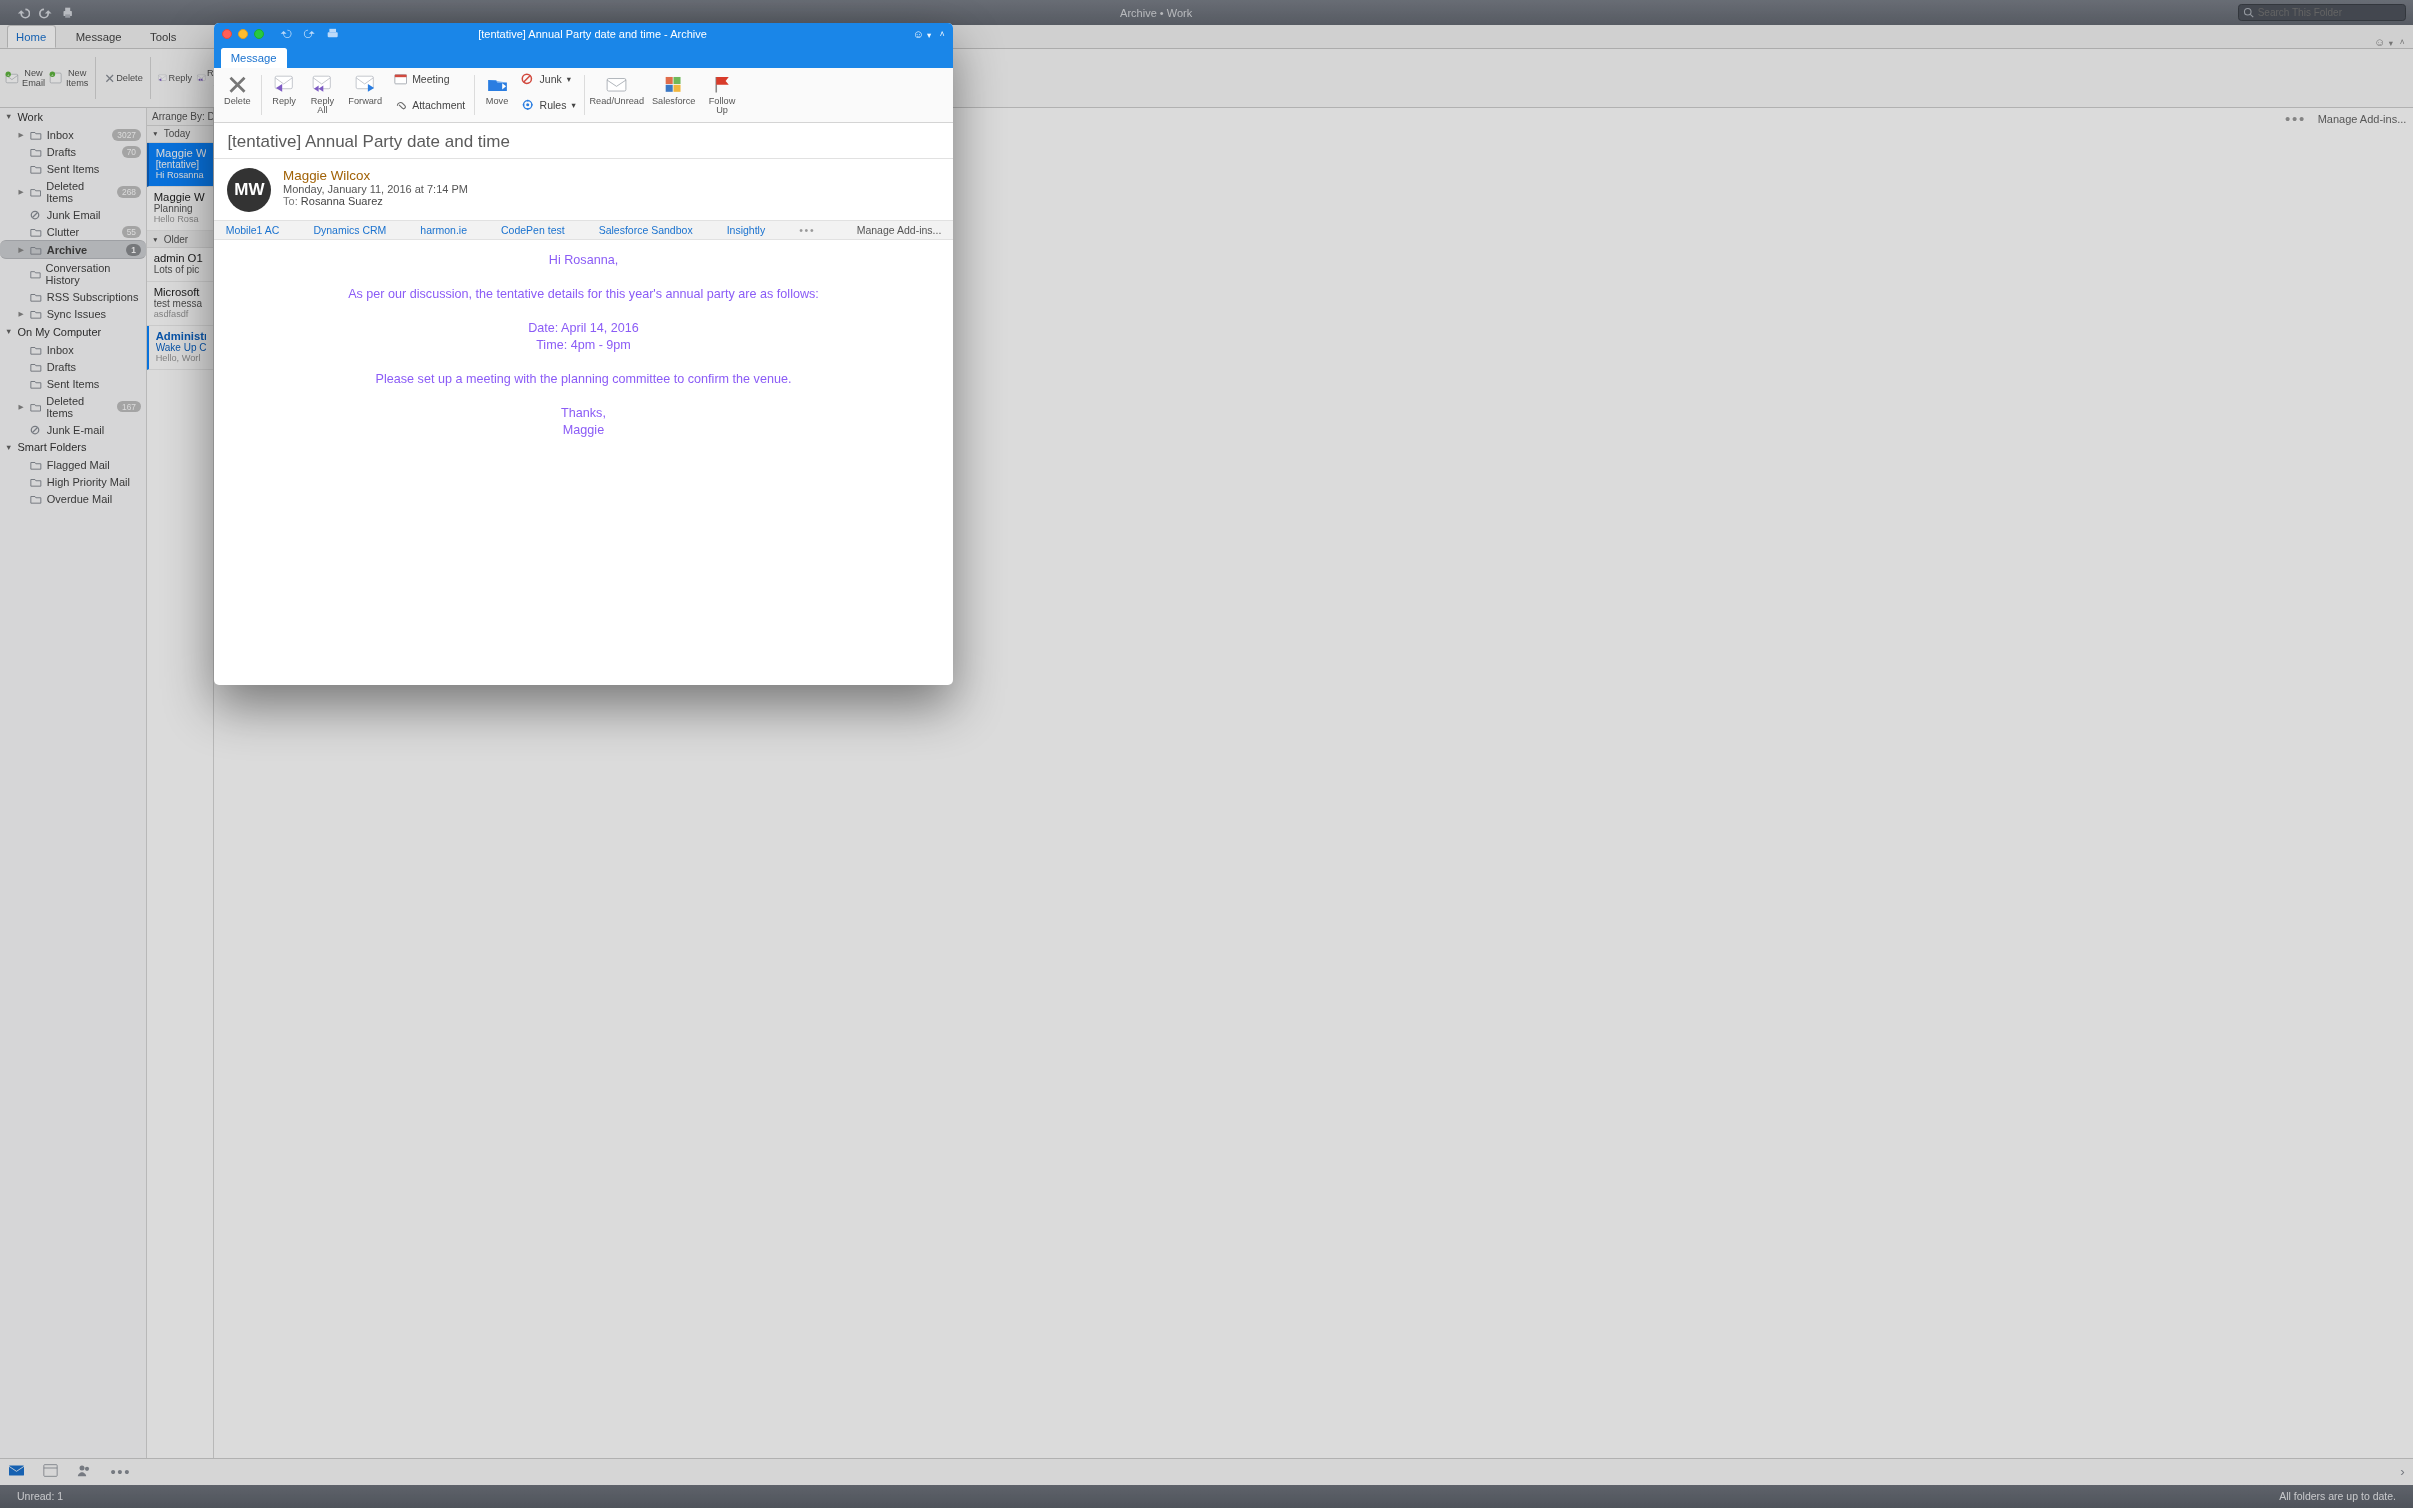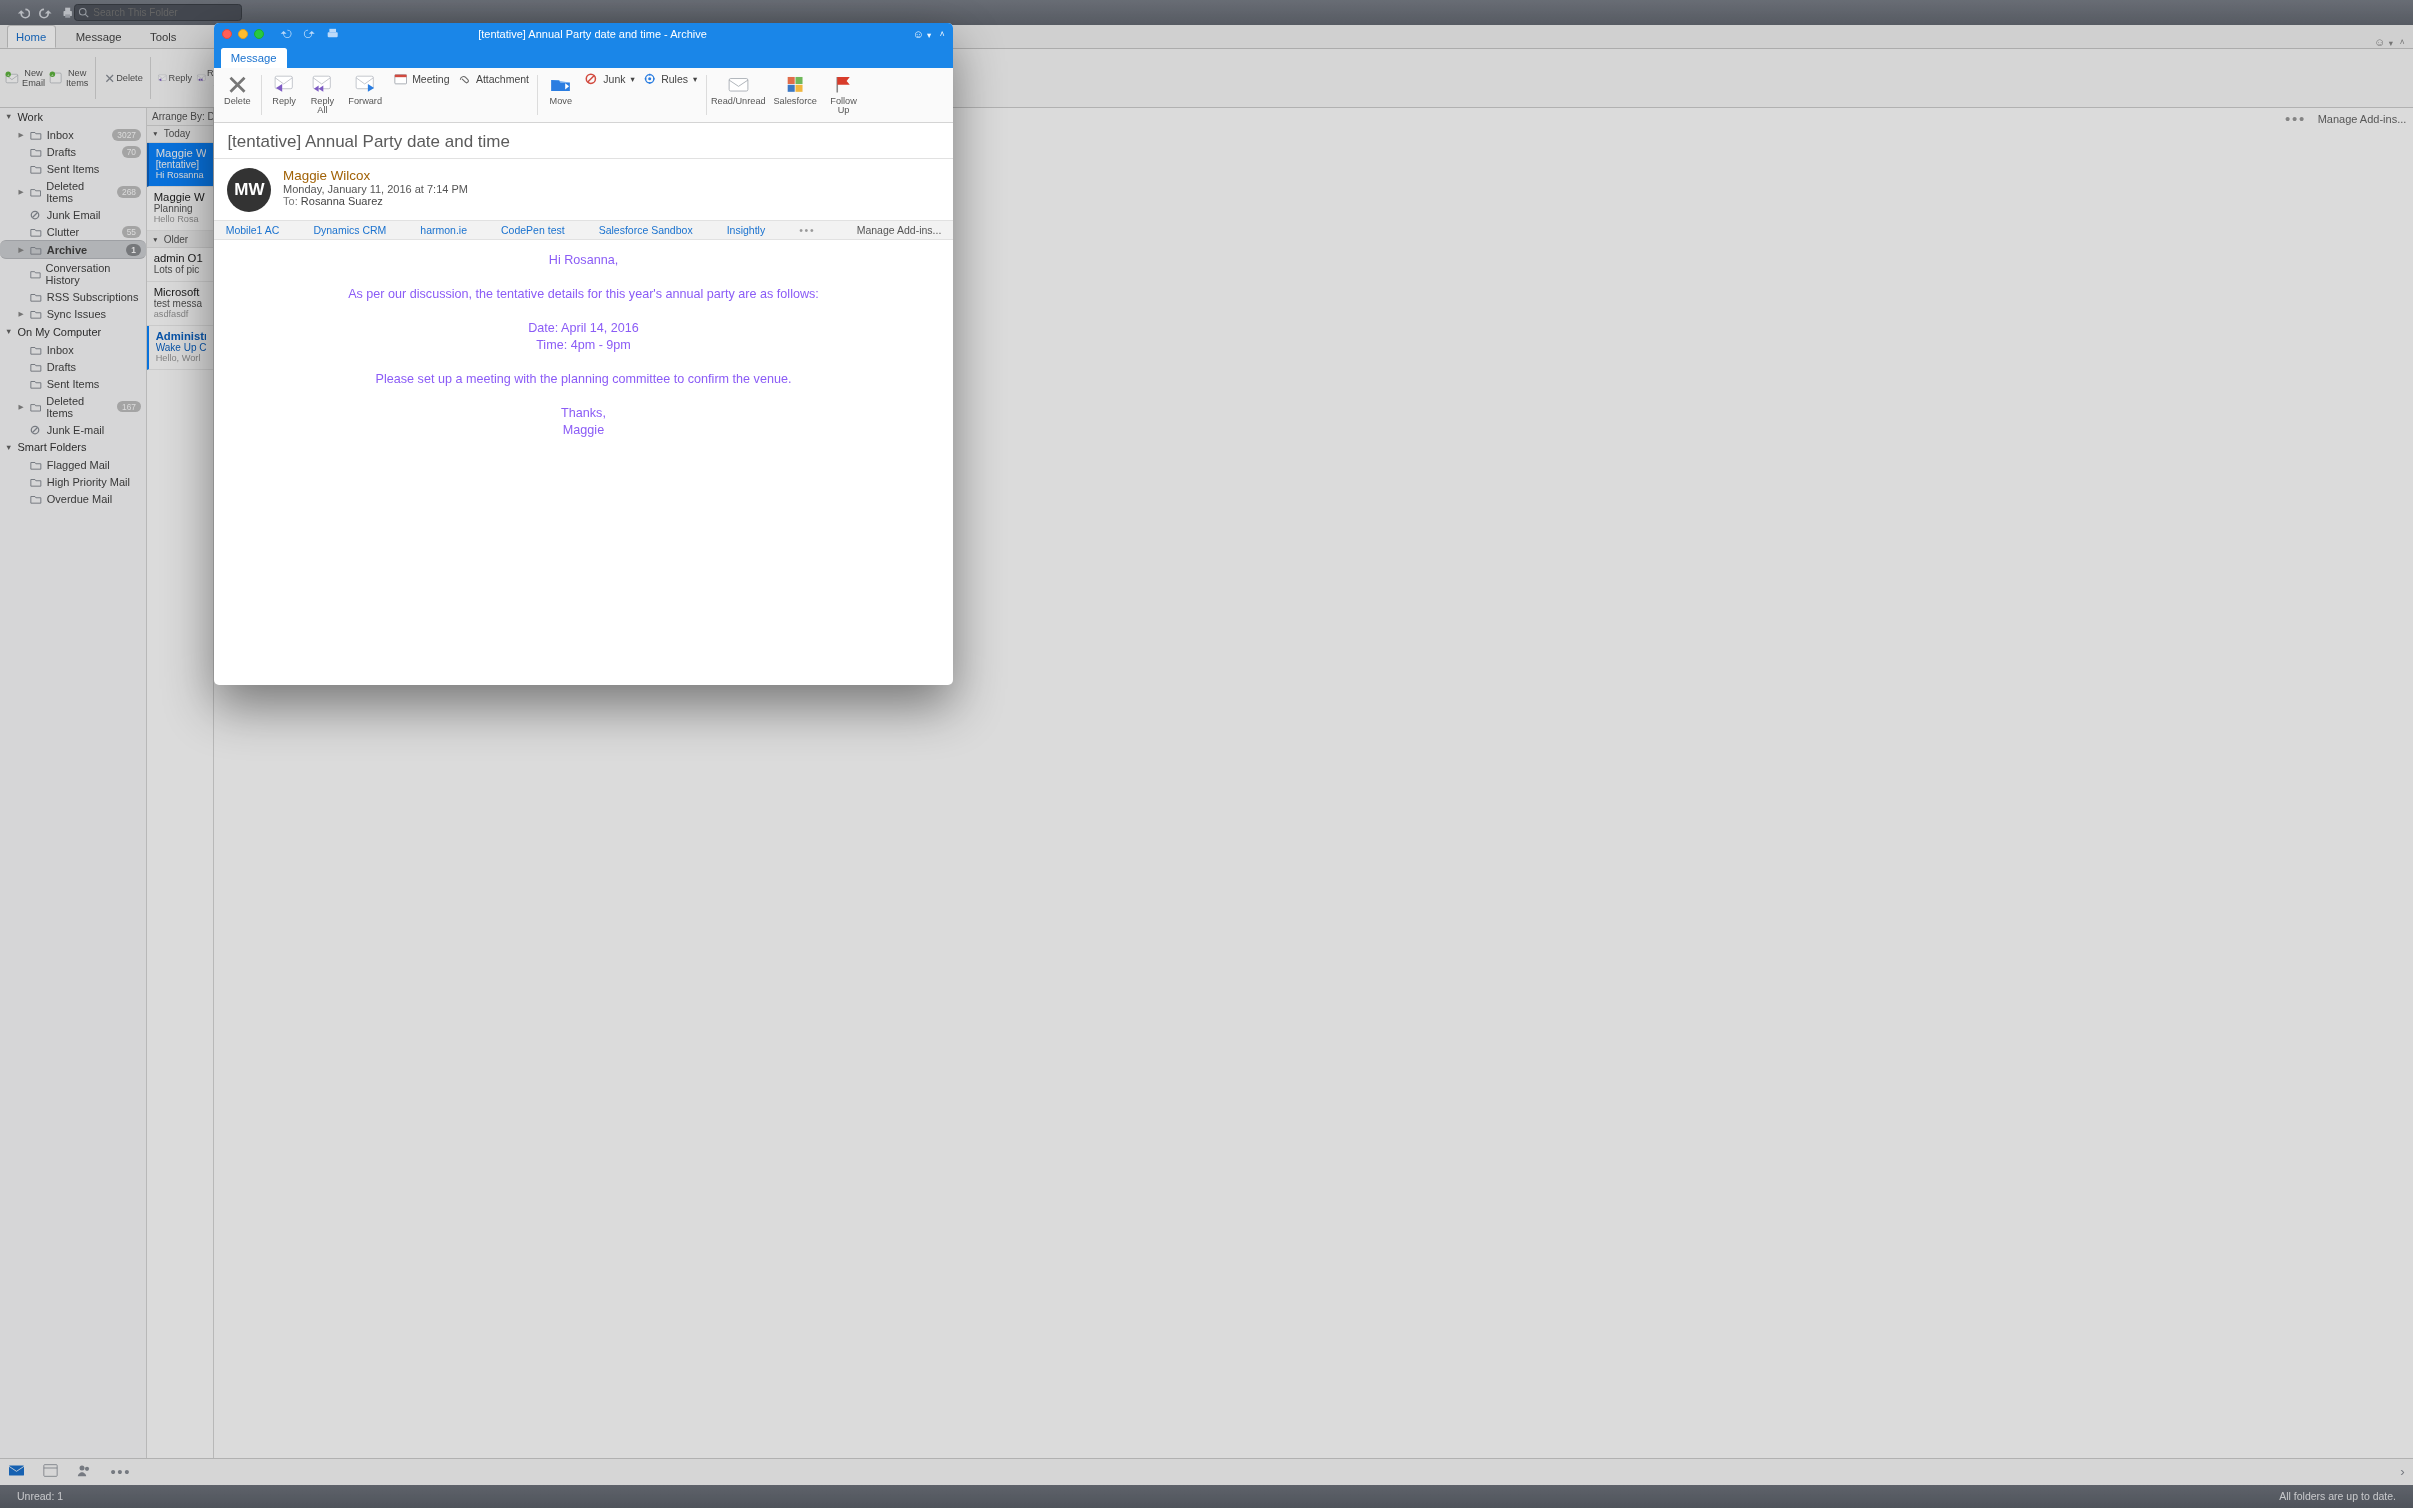--- a/index.html
+++ b/index.html
@@ -76,21 +76,21 @@
   .ptitle .right { display:flex; gap:8.4px; padding-right:8.4px; opacity:.95; align-items:center; }
 
   .ptabbar { height:22px; background:#1a86e8; display:flex; align-items:flex-end; padding-left:6.7px; }
   .ptabbar .tab { background:#fff; color:#1a72cf; font-size:11.3px; padding:4.2px 10px; border-radius:2.5px 2.5px 0 0; }
 
   .pribbon { background:#fafafa; border-bottom:0.8px solid #d4d4d4; padding:3.4px 3.4px 1.7px; display:flex; align-items:flex-start; gap:0; font-size:9.2px; color:#555; }
   .pribbon .col { display:flex; flex-direction:column; align-items:center; justify-content:flex-start; padding:1.7px 6.7px 0; height:49px; }
   .pribbon .col .ico { width:25px; height:22px; }
   .pribbon .col .lbl { margin-top:1.7px; text-align:center; line-height:9.2px; white-space:pre; }
   .pribbon .sep { width:0.8px; background:#dcdcdc; height:40px; margin:3.4px 3.4px 0; }
-  .pribbon .stack { display:flex; flex-direction:row; gap:8px; padding:1.7px 5px 0; font-size:10.5px; color:#444; }
+  .pribbon .stack { display:flex; flex-direction:column; gap:14px; padding:1.7px 5px 0; font-size:10.5px; color:#444; }
   .pribbon .stack .row { display:flex; align-items:center; gap:5px; }
   .pribbon .stack .row .mini { width:13.4px; height:11.7px; }
 
   .pheader { padding:8.4px 13.4px 6.7px; border-bottom:0.8px solid #e1e1e1; }
   .pheader .subject { font-size:17px; color:#5b5b5b; font-weight:400; }
   .pinfo { display:flex; gap:11.7px; padding:8.4px 13.4px 8.4px; align-items:flex-start; }
   .avatar { width:44px; height:44px; border-radius:50%; background:#333; color:#fff; display:flex; align-items:center; justify-content:center; font-size:17px; font-weight:600; }
   .pinfo .meta { font-size:11px; color:#555; }
   .pinfo .meta .name { font-size:13.4px; color:#a16207; }
   .pinfo .meta .to { color:#777; }
@@ -116,20 +116,21 @@
           </svg></span>
       <span class="tb-icon"><svg viewBox="0 0 16 16">
             <path d="M6 3a6 6 0 106 6h3l-4-4-4 4h3a4 4 0 11-4-4z" fill="#d7dae0"></path>
           </svg></span>
       <span class="tb-icon"><svg viewBox="0 0 16 16">
             <rect x="3" y="6" width="10" height="6" rx="1" fill="#d7dae0"></rect>
             <rect x="5" y="2" width="6" height="4" fill="#d7dae0"></rect>
             <rect x="5" y="10" width="6" height="4" fill="#aeb3bb"></rect>
           </svg></span>
     </div>
+    <div class="title">Archive • Work</div>
     <div class="search">
       <svg width="11.7" height="11.7" viewBox="0 0 16 16">
           <circle cx="6.5" cy="6.5" r="4.5" fill="none" stroke="#aeb3bb" stroke-width="1.5"></circle>
           <line x1="10" y1="10" x2="14" y2="14" stroke="#aeb3bb" stroke-width="1.5"></line>
         </svg>
       <input placeholder="Search This Folder" style="">
     </div>
   </div>
 
   <div class="tabbar">

